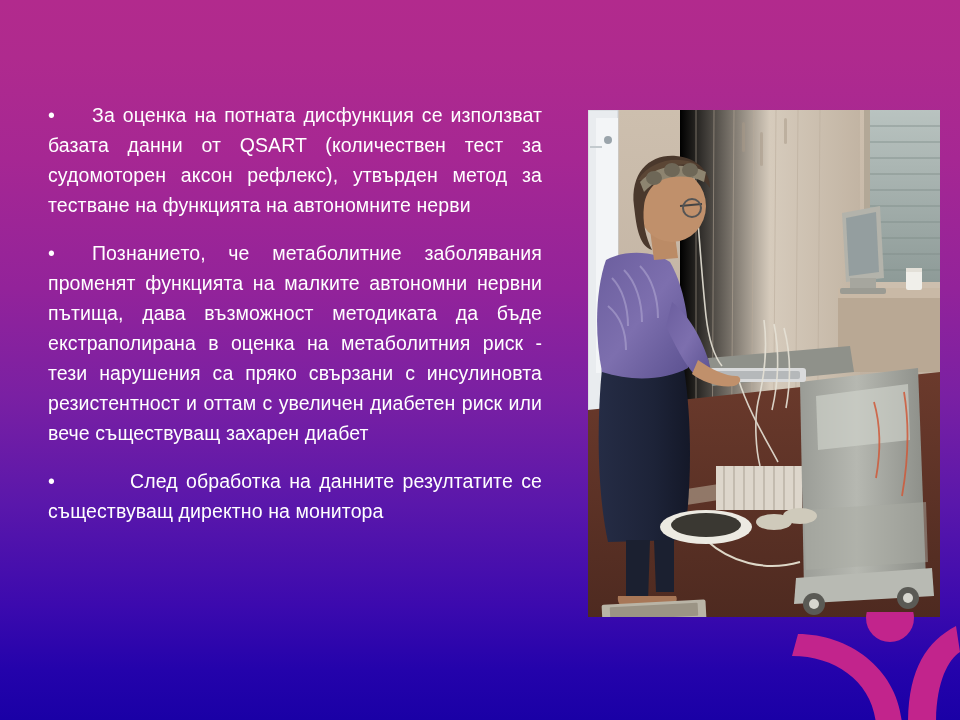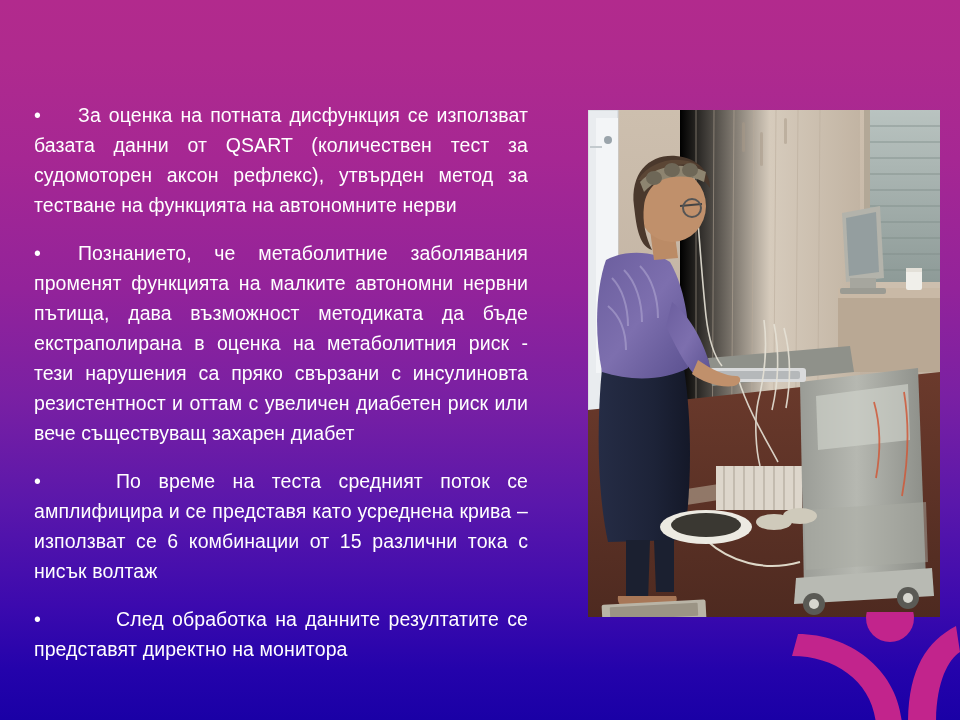--- a/index.html
+++ b/index.html
@@ -32,21 +32,21 @@
     right: 0;
     bottom: 0;
     width: 180px;
     height: 108px;
     pointer-events: none;
   }
 
   
   .text-column {
     position: absolute;
-    left: 2px;
+    left: 16px;
     top: 100px;
     width: 556px;
     padding: 0 0 0 0;
   }
   .bullet-para {
     color: #ffffff;
     font-size: 19.5px;
     line-height: 30px;
     text-align: justify;
     text-justify: inter-word;
@@ -93,23 +93,22 @@
 <body>
 
 <div class="slide">
 
   <div class="text-column">
 
     <p class="bullet-para"><span class="bullet-mark"><span class="bullet-dot">•</span></span><span>За оценка на потната дисфункция се използват базата данни от QSART (количествен тест за судомоторен аксон рефлекс), утвърден метод за тестване на функцията на автономните нерви</span></p>
 
     <p class="bullet-para"><span class="bullet-mark"><span class="bullet-dot">•</span></span><span>Познаниeто, че метаболитние заболявания променят функцията на малките автономни нервни пътища, дава възможност методиката да бъде екстраполирана в оценка на метаболитния риск - тези нарушения са пряко свързани с инсулиновта резистентност и оттам с увеличен диабетен риск или вече съществуващ захарен  диабет</span></p>
 
-    <p class="bullet-para wide-indent"><span class="bullet-mark"><span class="bullet-dot">•</span></span><span>По време на теста средният поток се амплифицира и се представя като усреднена крива – използват се 6 комбинации от 15 различни  тока с нисък волтаж</span></p>
-
-    <p class="bullet-para wide-indent"><span class="bullet-mark"><span class="bullet-dot">•</span></span><span>След обработка на данните резултатите се представят директно на монитора</span></p>
+
+    <p class="bullet-para wide-indent"><span class="bullet-mark"><span class="bullet-dot">•</span></span><span>След обработка на данните резултатите се съществуващ директно на монитора</span></p>
 
   </div>
 
   <div class="photo-frame">
     <span class="sr-label">Пациентка по време на QSART изследване пред апарата</span>
     <svg width="352" height="507" viewBox="0 0 352 507" xmlns="http://www.w3.org/2000/svg" role="img">
       <defs>
         <linearGradient id="wallG" x1="0" y1="0" x2="0" y2="1">
           <stop offset="0" stop-color="#cdbfae"></stop>
           <stop offset="0.55" stop-color="#c3b4a4"></stop>

